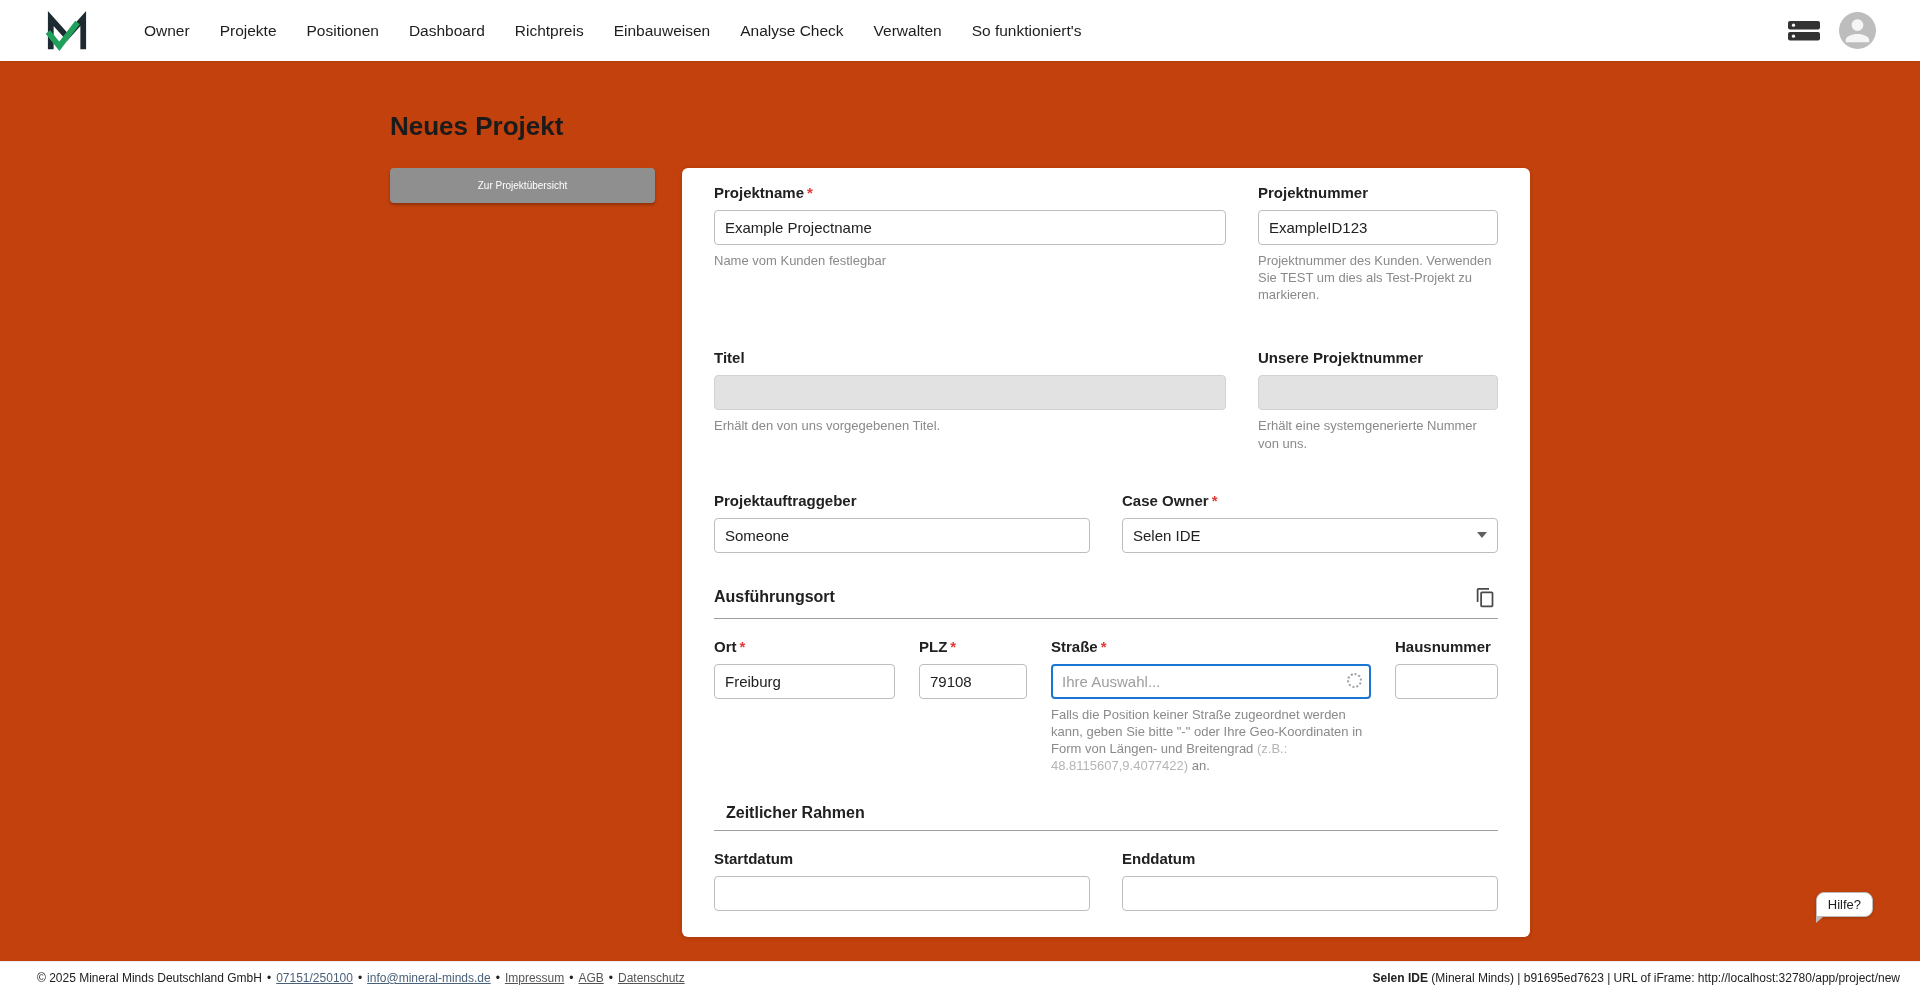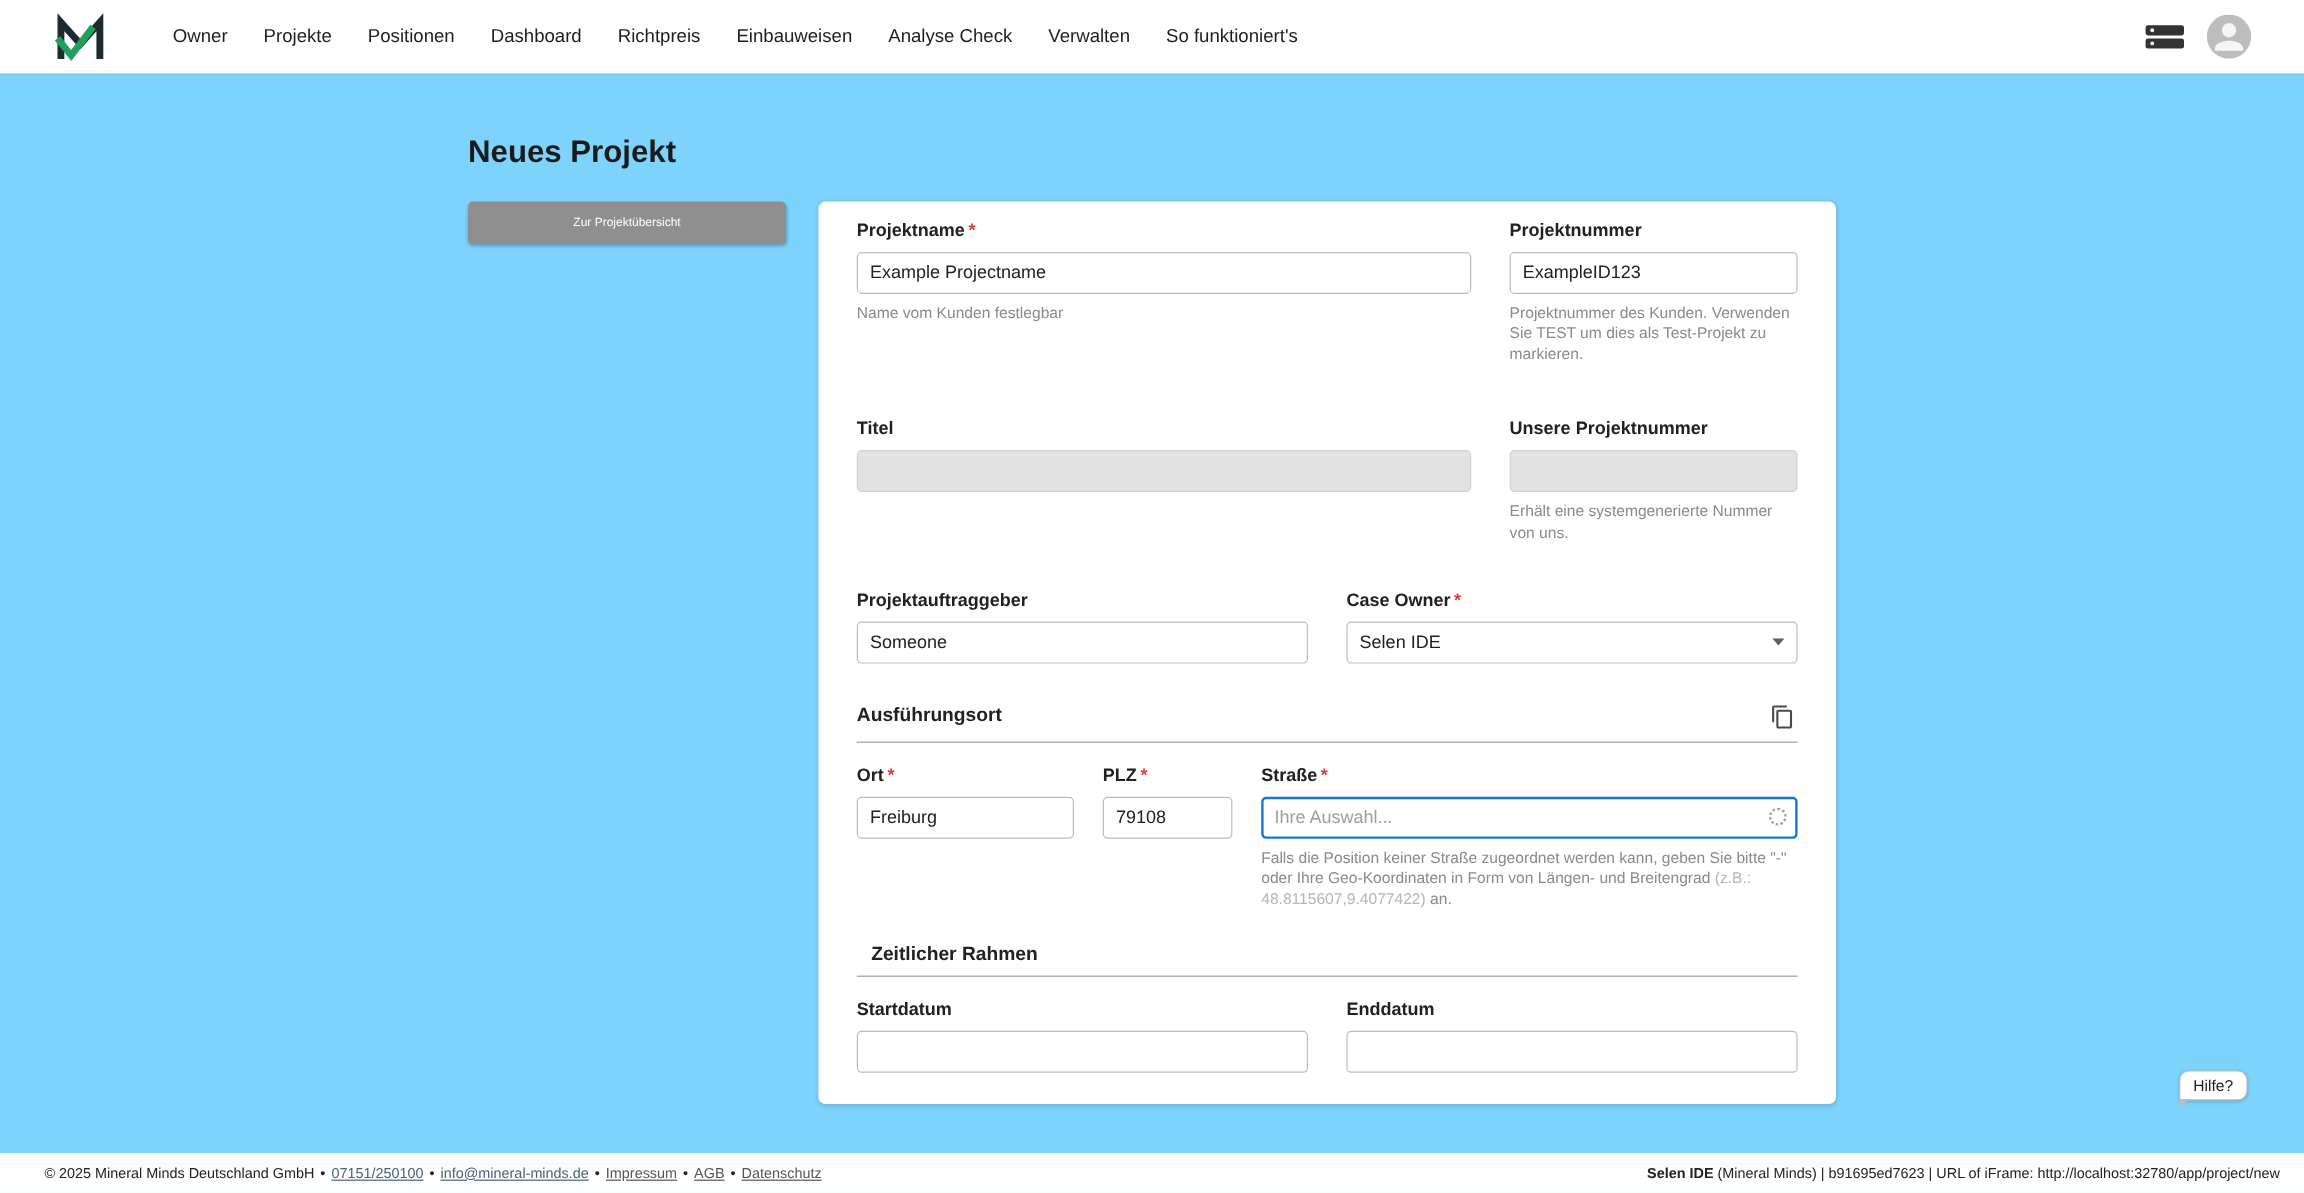--- a/index.html
+++ b/index.html
@@ -23,21 +23,21 @@
   .logo { width: 48px; height: 44px; margin-right: 52px; cursor: pointer; display:flex; align-items:center; }
   nav { display: flex; align-items: center; gap: 30px; }
   .nav-item {
     font-size: 15.5px; font-weight: 500; color: #1d1d1d;
     cursor: pointer; white-space: nowrap; text-decoration: none;
   }
   .header-right { margin-left: auto; display: flex; align-items: center; gap: 18px; }
   .icon-btn { background: none; border: none; padding: 0; cursor: pointer; display: flex; align-items: center; }
 
   
-  main { flex: 1; background: #7dd3fc; overflow: hidden; position: relative; }
+  main { flex: 1; background: #c2410c; overflow: hidden; position: relative; }
   .container { width: 1140px; margin: 0 auto; padding-top: 50px; }
   .page-title { font-size: 26px; font-weight: 600; color: #1b1b1b; margin: 0 0 26px 0; }
   .content-row { display: flex; gap: 27px; align-items: flex-start; }
   .left-col { width: 265px; flex: none; }
   .back-btn {
     width: 100%; height: 35px;
     background: #8f8f8f; color: #ffffff;
     border: none; border-radius: 4px;
     font-size: 10px; font-family: inherit;
     box-shadow: 0 2px 3px rgba(0,0,0,.28);
@@ -191,20 +191,21 @@
                 <span class="label">Projektnummer</span>
                 <input class="text-input" type="text" value="ExampleID123" style="">
                 <div class="helper">Projektnummer des Kunden. Verwenden Sie TEST um dies als Test-Projekt zu markieren.</div>
               </div>
             </div>
 
             <div class="form-row mb-md">
               <div class="field col-main">
                 <span class="label">Titel</span>
                 <input class="text-input is-disabled" type="text" disabled="" style="">
+                <div class="helper">Erhält den von uns vorgegebenen Titel.</div>
               </div>
               <div class="field col-half">
                 <span class="label">Unsere Projektnummer</span>
                 <input class="text-input is-disabled" type="text" disabled="" style="">
                 <div class="helper">Erhält eine systemgenerierte Nummer von uns.</div>
               </div>
             </div>
 
             <div class="form-row mb-sm">
               <div class="field col-half">
@@ -240,20 +241,24 @@
                 <input class="text-input" type="text" value="79108" style="">
               </div>
               <div class="field col-strasse">
                 <span class="label"><span>Straße</span><span class="req">*</span></span>
                 <div class="input-wrap">
                   <input class="text-input focused" type="text" placeholder="Ihre Auswahl..." style="">
                   <span class="spinner"></span>
                 </div>
                 <div class="helper"><span>Falls die Position keiner Straße zugeordnet werden kann, geben Sie bitte "-" oder Ihre Geo-Koordinaten in Form von Längen- und Breitengrad </span><span class="dim">(z.B.: 48.8115607,9.4077422)</span><span> an.</span></div>
               </div>
+              <div class="field col-hausnr">
+                <span class="label">Hausnummer</span>
+                <input class="text-input" type="text" style="">
+              </div>
             </div>
 
             <div class="section-head" style="margin-top:30px;margin-left:12px;">
               <span class="section-title">Zeitlicher Rahmen</span>
             </div>
             <hr class="rule">
 
             <div class="form-row">
               <div class="field col-half">
                 <span class="label">Startdatum</span>

